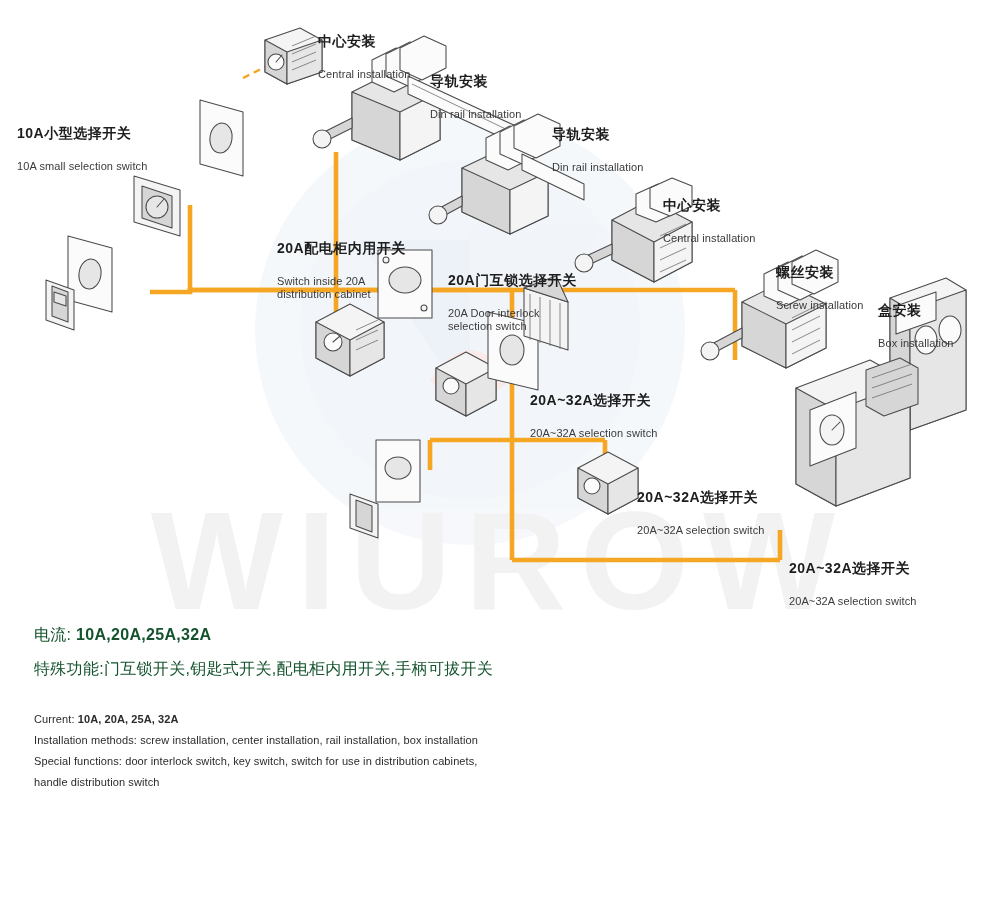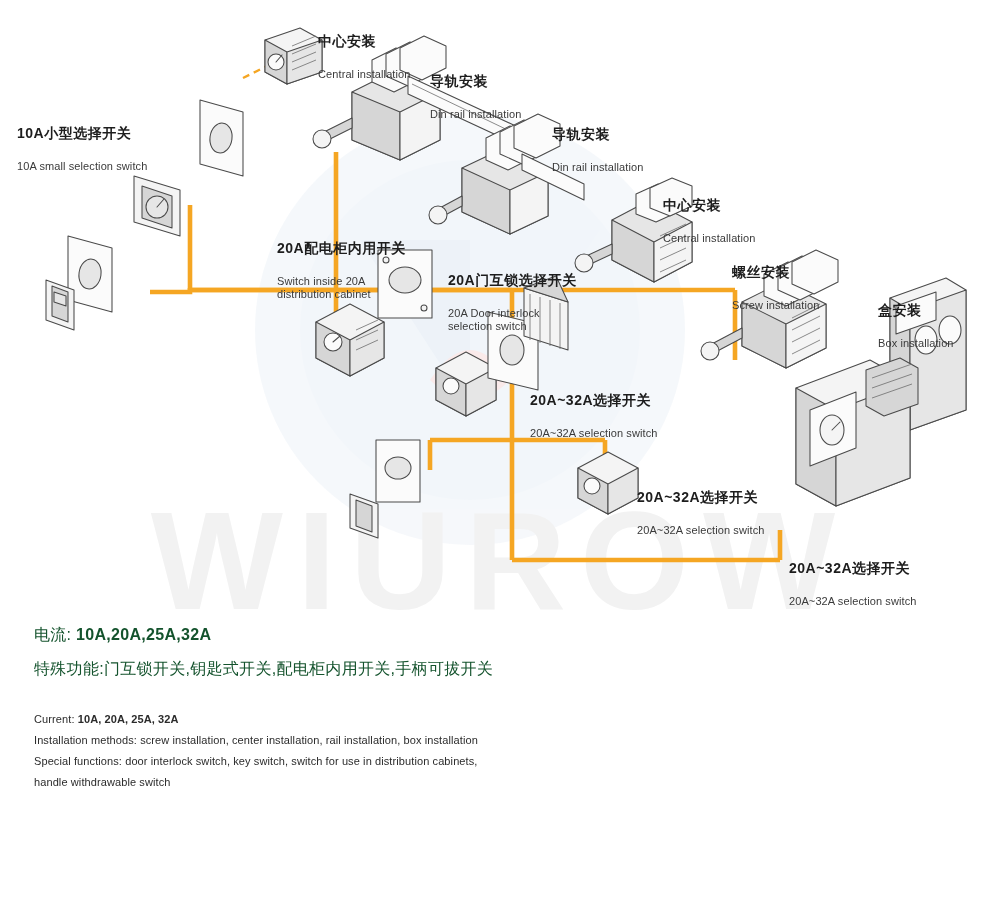--- a/index.html
+++ b/index.html
@@ -340,21 +340,21 @@
     <span class="en">Switch inside 20A
 distribution cabinet</span>
   </div>
 
   <div class="label left" style="left:448px; top:253px;">
     <span class="cn">20A门互锁选择开关</span>
     <span class="en">20A Door interlock
 selection switch</span>
   </div>
 
-  <div class="label left" style="left:732px; top:245px;">
+  <div class="label left" style="left:776px; top:245px;">
     <span class="cn">螺丝安装</span>
     <span class="en">Screw installation</span>
   </div>
 
   <div class="label left" style="left:878px; top:283px;">
     <span class="cn">盒安装</span>
     <span class="en">Box installation</span>
   </div>
 
   <div class="label left" style="left:530px; top:373px;">
@@ -374,16 +374,16 @@
 
   <div class="specs">
     <div class="spec-cn"><span>电流: </span><b>10A,20A,25A,32A</b></div>
     <div class="spec-cn">特殊功能:门互锁开关,钥匙式开关,配电柜内用开关,手柄可拔开关</div>
 
     <div class="spec-gap"></div>
 
     <div class="spec-en"><span>Current: </span><b>10A, 20A, 25A, 32A</b></div>
     <div class="spec-en">Installation methods: screw installation, center installation, rail installation, box installation</div>
     <div class="spec-en">Special functions: door interlock switch, key switch, switch for use in distribution cabinets,</div>
-    <div class="spec-en">handle withdrawable switch</div>
+    <div class="spec-en">handle distribution switch</div>
   </div>
 
 </div>
 
 </body></html>

